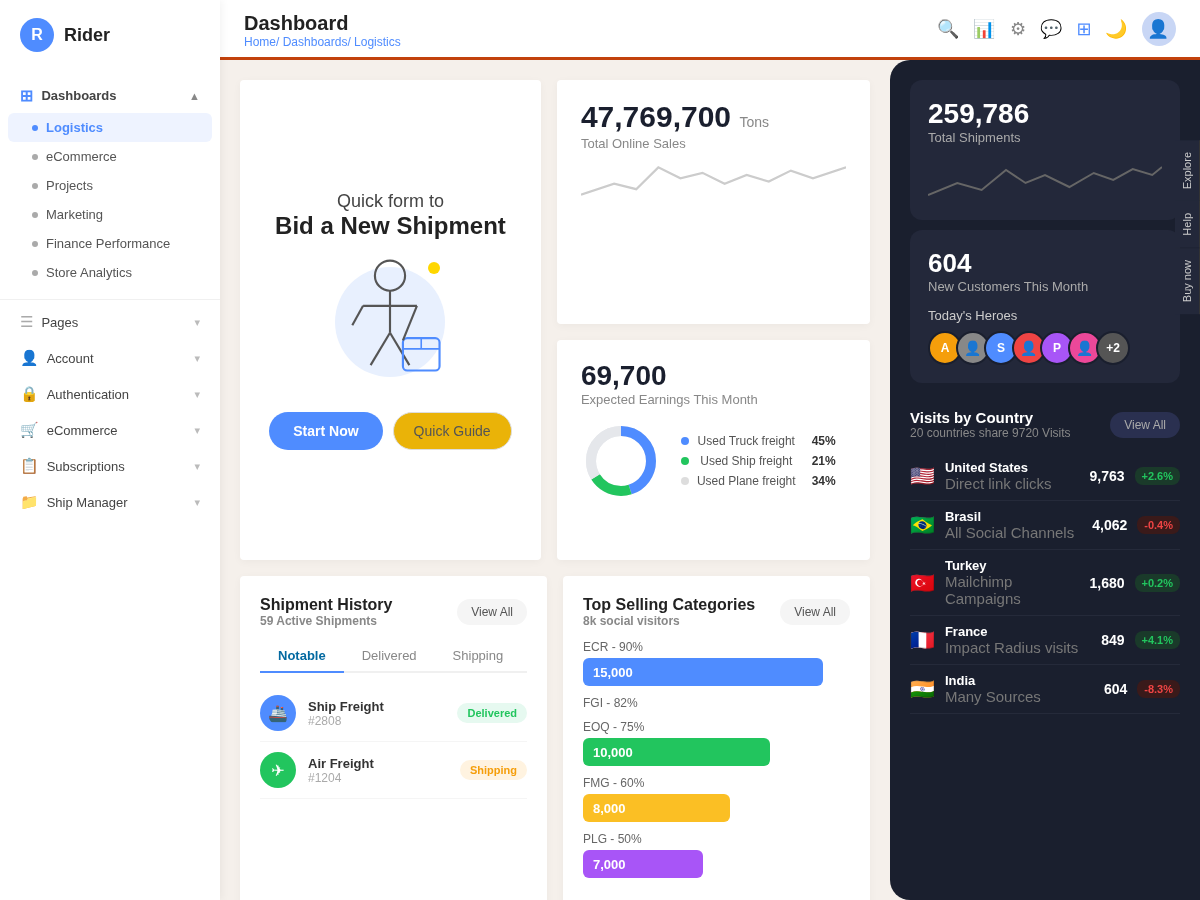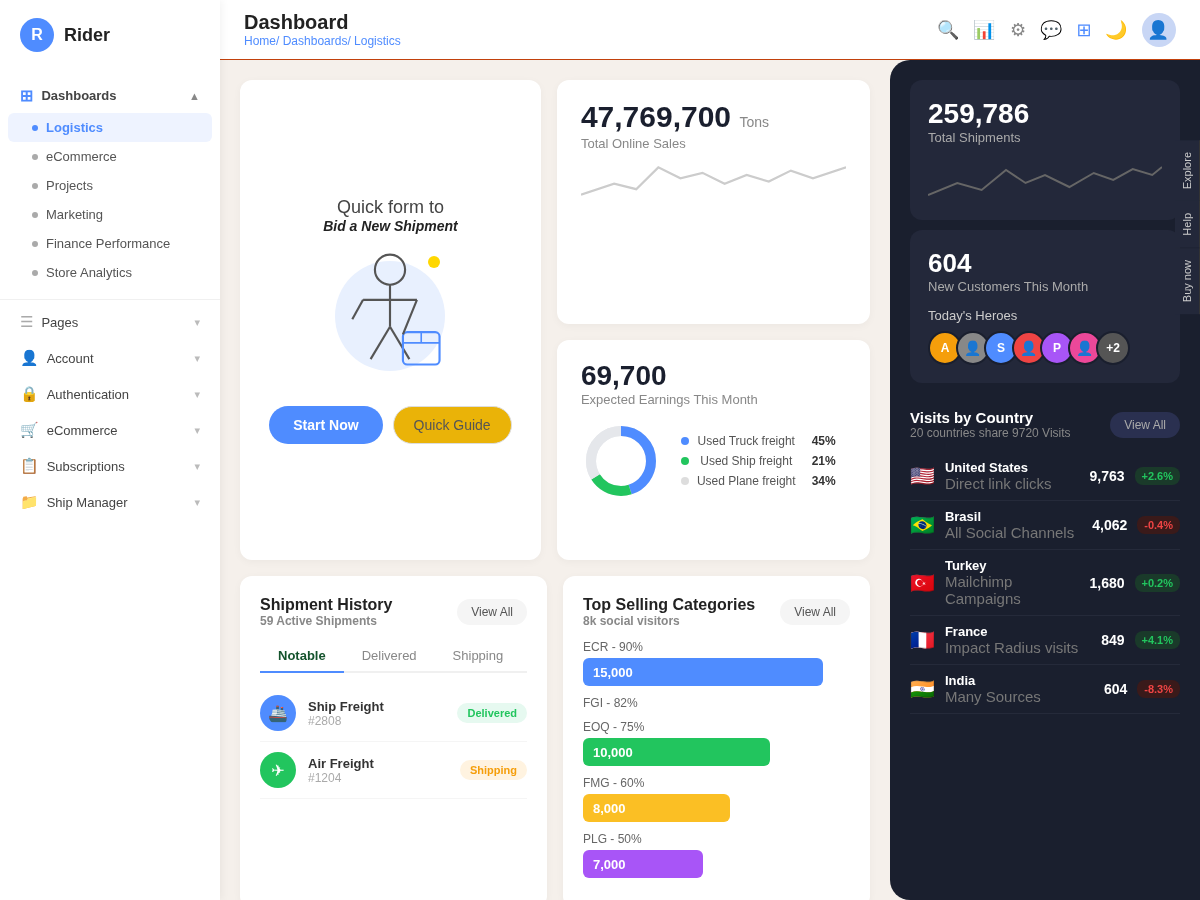--- a/index.html
+++ b/index.html
@@ -77,22 +77,22 @@
       flex-direction: column;
       height: 900px;
       overflow: hidden;
     }
 
     
     .header {
       background: #fff;
       padding: 12px 24px;
       height: 60px;
-      display: flex; align-items: center; justify-content: space-between;
-      border-bottom: 1px solid #c2410c;
+      display: flex; justify-content: space-between;
+      border-bottom: 3px solid #c2410c;
     }
     .header-left .page-title { font-size: 20px; font-weight: 700; color: #222; }
     .header-left .breadcrumb { font-size: 12px; color: #888; }
     .header-left .breadcrumb span { color: #4f8cff; }
     .header-right { display: flex; align-items: center; gap: 14px; }
     .header-icon { font-size: 18px; color: #888; cursor: pointer; }
     .header-avatar {
       width: 34px; height: 34px; border-radius: 50%;
       background: #c8d6f5; display: flex; align-items: center; justify-content: center;
       font-size: 13px; color: #4f8cff; font-weight: bold; cursor: pointer;
@@ -134,34 +134,34 @@
       transform: rotate(180deg);
       background: #23283a;
       color: #ccc;
       font-size: 11px;
       padding: 12px 6px;
       cursor: pointer;
       border-left: 1px solid #333;
     }
     .card {
       background: #fff;
-      border-radius: 12px;
+      border-radius: 4px;
       padding: 20px;
       box-shadow: 0 2px 8px rgba(0,0,0,0.04);
     }
 
     
     .quick-form-card {
       flex: 1;
       min-height: 480px;
       display: flex; flex-direction: column; align-items: center; justify-content: center;
       gap: 12px;
     }
     .quick-form-card .form-title { font-size: 18px; color: #444; text-align: center; }
-    .quick-form-card .form-title strong { font-size: 14px; color: #222; display: block; font-weight: 700; font-style: italic; }
+    .quick-form-card .form-title strong { font-size: 24px; color: #222; display: block; font-weight: 700; }
     .illustration {
       width: 180px; height: 140px;
       position: relative;
       display: flex; align-items: center; justify-content: center;
     }
     .illus-circle {
       width: 110px; height: 110px;
       border-radius: 50%;
       background: #e8f0fe;
       position: absolute;
@@ -235,21 +235,21 @@
       background: #f5f5f5; color: #555;
       border: none; border-radius: 16px;
       padding: 6px 14px; font-size: 12px; cursor: pointer;
     }
     .tabs-row { display: flex; gap: 0; border-bottom: 2px solid #f0f0f0; margin-bottom: 12px; }
     .tab-btn {
       padding: 8px 18px; font-size: 13px; color: #888;
       background: none; border: none; cursor: pointer;
       border-bottom: 2px solid transparent; margin-bottom: -2px;
     }
-    .tab-btn.active { color: #14532d; border-bottom-color: #4f8cff; font-weight: 600; }
+    .tab-btn.active { color: #0369a1; border-bottom-color: #4f8cff; font-weight: 600; }
     .shipment-item {
       display: flex; align-items: center; gap: 12px;
       padding: 10px 0; border-bottom: 1px solid #f5f5f5;
     }
     .ship-icon {
       width: 36px; height: 36px; border-radius: 50%;
       background: #4f8cff; display: flex; align-items: center; justify-content: center;
       color: #fff; font-size: 16px;
     }
     .ship-info { flex: 1; }

